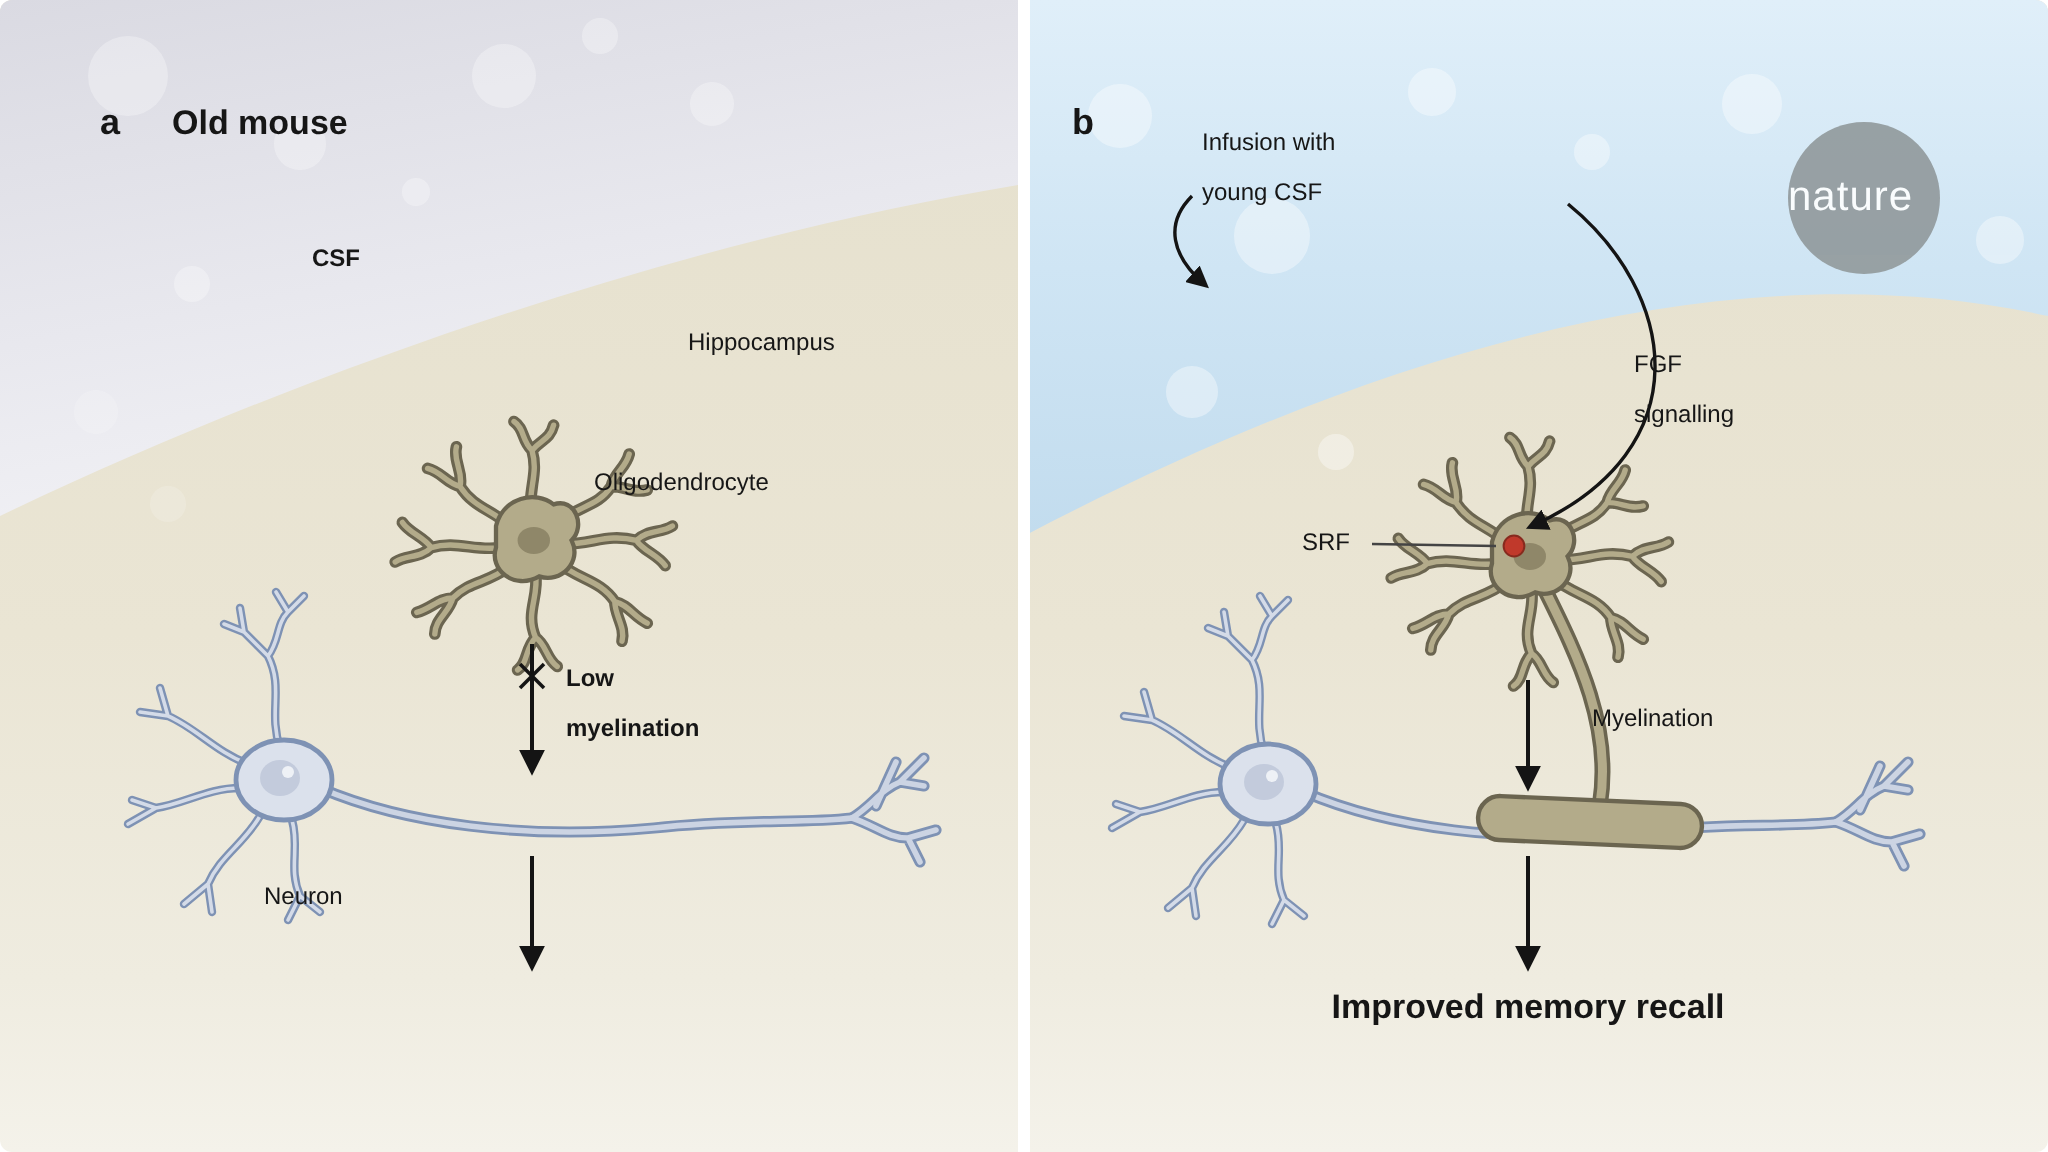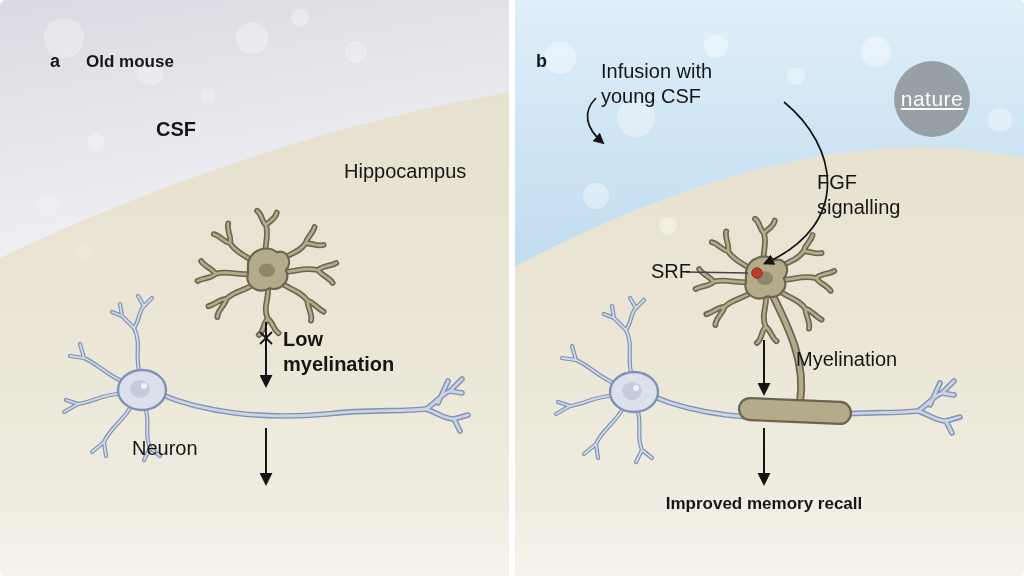--- a/index.html
+++ b/index.html
@@ -2,30 +2,30 @@
 <html style="--text: #161616; --csf-old: #e5e5ec; --csf-young: #cbe1f0; --tissue: #e9e4d2; --oligodendrocyte: #b3ab8a; --oligodendrocyte-outline: #6b6550; --neuron-fill: #dbe1ec; --neuron-outline: #7e92b4; --srf-dot: #c0392b; --logo-circle: #8f9799;"><head>
 <meta charset="utf-8">
 <style>
   html,body{margin:0;padding:0;background:#ffffff;}
   .figure{
     position:relative;width:1024px;height:576px;overflow:hidden;
     font-family:"Liberation Sans",sans-serif;color:var(--text,#161616);
     background:#ffffff;border-radius:6px;
   }
   .figure svg.art{position:absolute;left:0;top:0;}
-  .label{position:absolute;font-size:20px;line-height:25px;white-space:nowrap;}
+  .label{position:absolute;font-size:12px;line-height:25px;white-space:nowrap;}
   .label .line{display:block;}
   .panel-letter{position:absolute;font-size:18px;font-weight:700;}
   .title{position:absolute;font-size:17px;font-weight:700;white-space:nowrap;}
   .outcome{position:absolute;font-size:17px;font-weight:700;text-align:center;width:300px;white-space:nowrap;}
   .logo{
     position:absolute;left:894px;top:61px;width:76px;height:76px;border-radius:50%;
     background:var(--logo-circle,#8f9799);opacity:0.88;
-    display:flex;align-items:center;justify-content:center;
-    color:#ffffff;font-size:21px;font-weight:500;letter-spacing:0.5px;text-decoration:underline;
+    display:flex;align-items:center;justify-content:flex-start;
+    color:#ffffff;font-size:21px;font-weight:500;letter-spacing:0.5px;
   }
 </style>
 </head>
 <body>
 
 <div class="figure">
 
   <svg class="art" width="1024" height="576" viewBox="0 0 1024 576" aria-hidden="true">
     <defs>
       <linearGradient id="tissueGrad" x1="0" y1="0" x2="0" y2="1">
@@ -157,20 +157,21 @@
     </g>
     <g stroke="#141414" stroke-width="2" fill="none">
       <path d="M764,428 L764,482" marker-end="url(#arrowHead)"></path>
     </g>
   </svg>
 
   <div class="panel-letter" style="left:50px;top:51px;">a</div>
   <div class="title" style="left:86px;top:52px;">Old mouse</div>
   <div class="label" style="left:156px;top:117px;font-weight:bold;">CSF</div>
   <div class="label" style="left:344px;top:159px;">Hippocampus</div>
+  <div class="label" style="left:297px;top:229px;">Oligodendrocyte</div>
   <div class="label" style="left:283px;top:327px;font-weight:bold;">
     <span class="line">Low</span>
     <span class="line">myelination</span>
   </div>
   <div class="label" style="left:132px;top:416px;margin-top:20px;">Neuron</div>
 
   <div class="panel-letter" style="left:536px;top:51px;">b</div>
   <div class="label" style="left:601px;top:59px;">
     <span class="line">Infusion with</span>
     <span class="line">young CSF</span>

